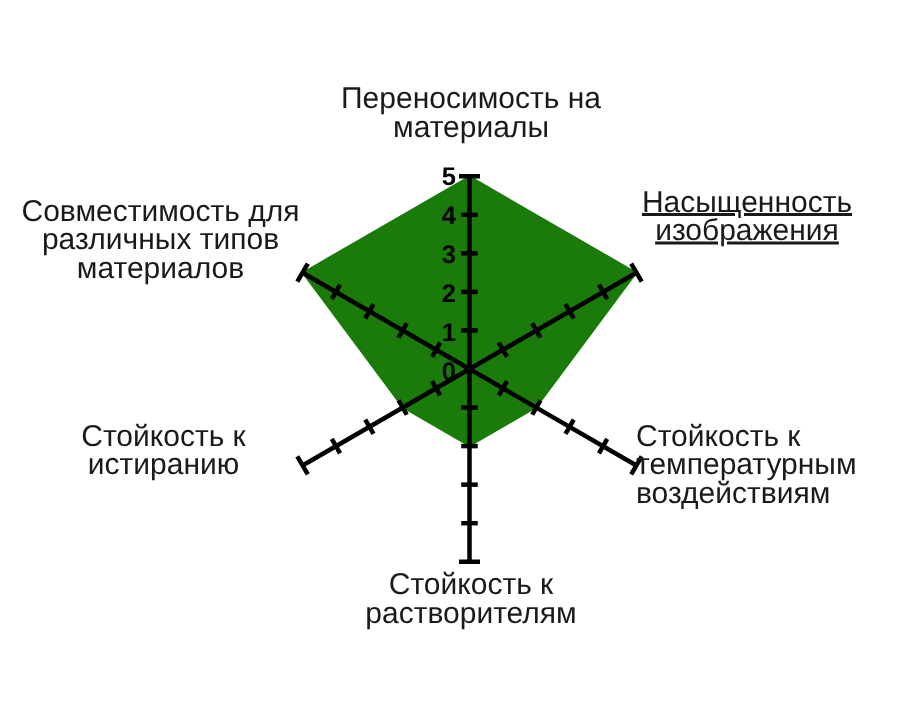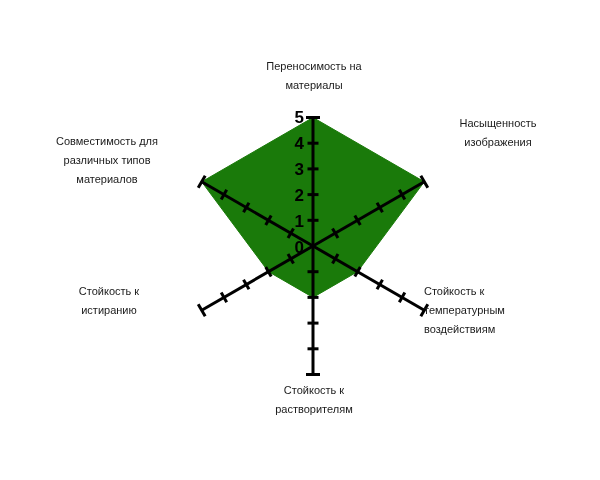--- a/index.html
+++ b/index.html
@@ -22,28 +22,28 @@
     position: absolute;
     left: 0;
     top: 0;
     width: 600px;
     height: 480px;
     display: block;
   }
   .axis-label {
     position: absolute;
     font-family: "Liberation Sans", sans-serif;
-    font-size: 11px;
+    font-size: 20px;
     line-height: 19px;
     color: #1a1a1a;
     text-align: center;
     white-space: pre-line;
   }
   .lbl-top      { left: 214px; top: 57px;  width: 200px; text-align: center; }
-  .lbl-upright  { left: 412px; top: 114px; width: 172px; text-align: center; }
+  .lbl-upright  { left: 412px; top: 126px; width: 172px; text-align: center; text-decoration: underline; }
   .lbl-lowright { left: 424px; top: 282px; width: 168px; text-align: left; }
   .lbl-bottom   { left: 224px; top: 381px; width: 180px; text-align: center; }
   .lbl-lowleft  { left: 20px;  top: 282px; width: 178px; text-align: center; }
   .lbl-upleft   { left: 10px;  top: 110px; width: 194px; text-align: center; margin-top: 22px; }
 
   .scale-num {
     position: absolute;
     font-family: "Liberation Sans", sans-serif;
     font-size: 17px;
     font-weight: bold;

